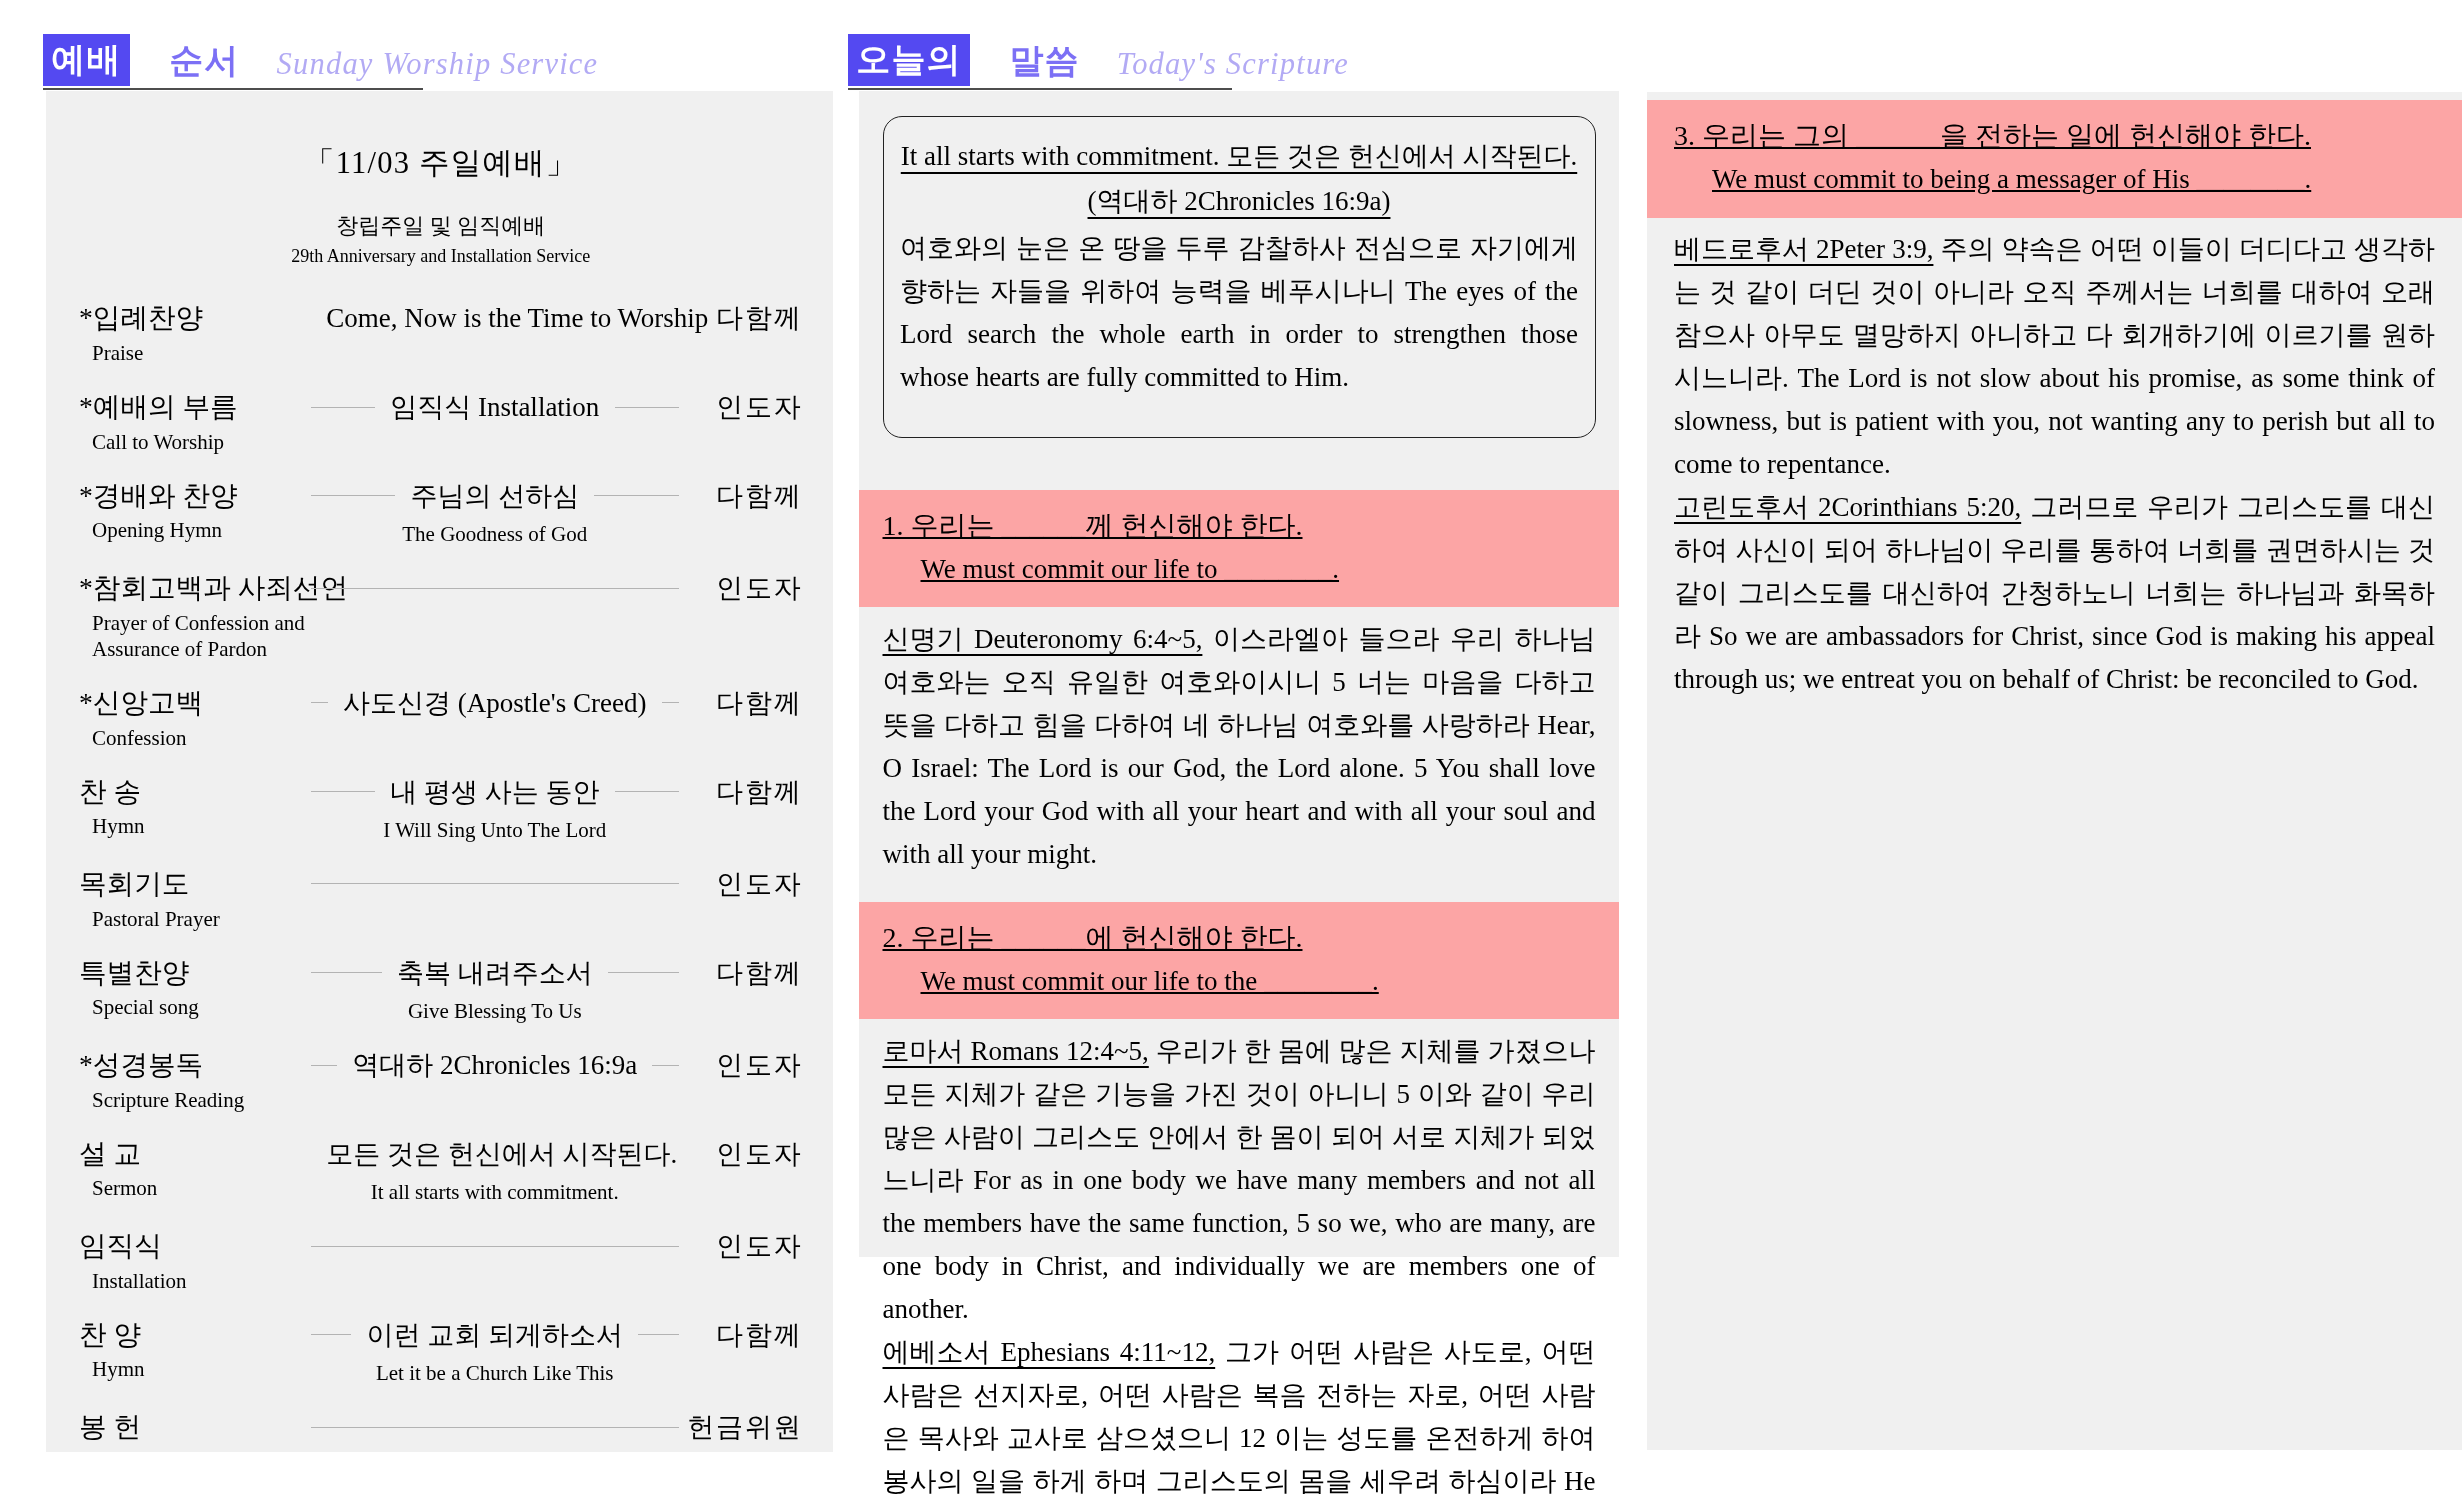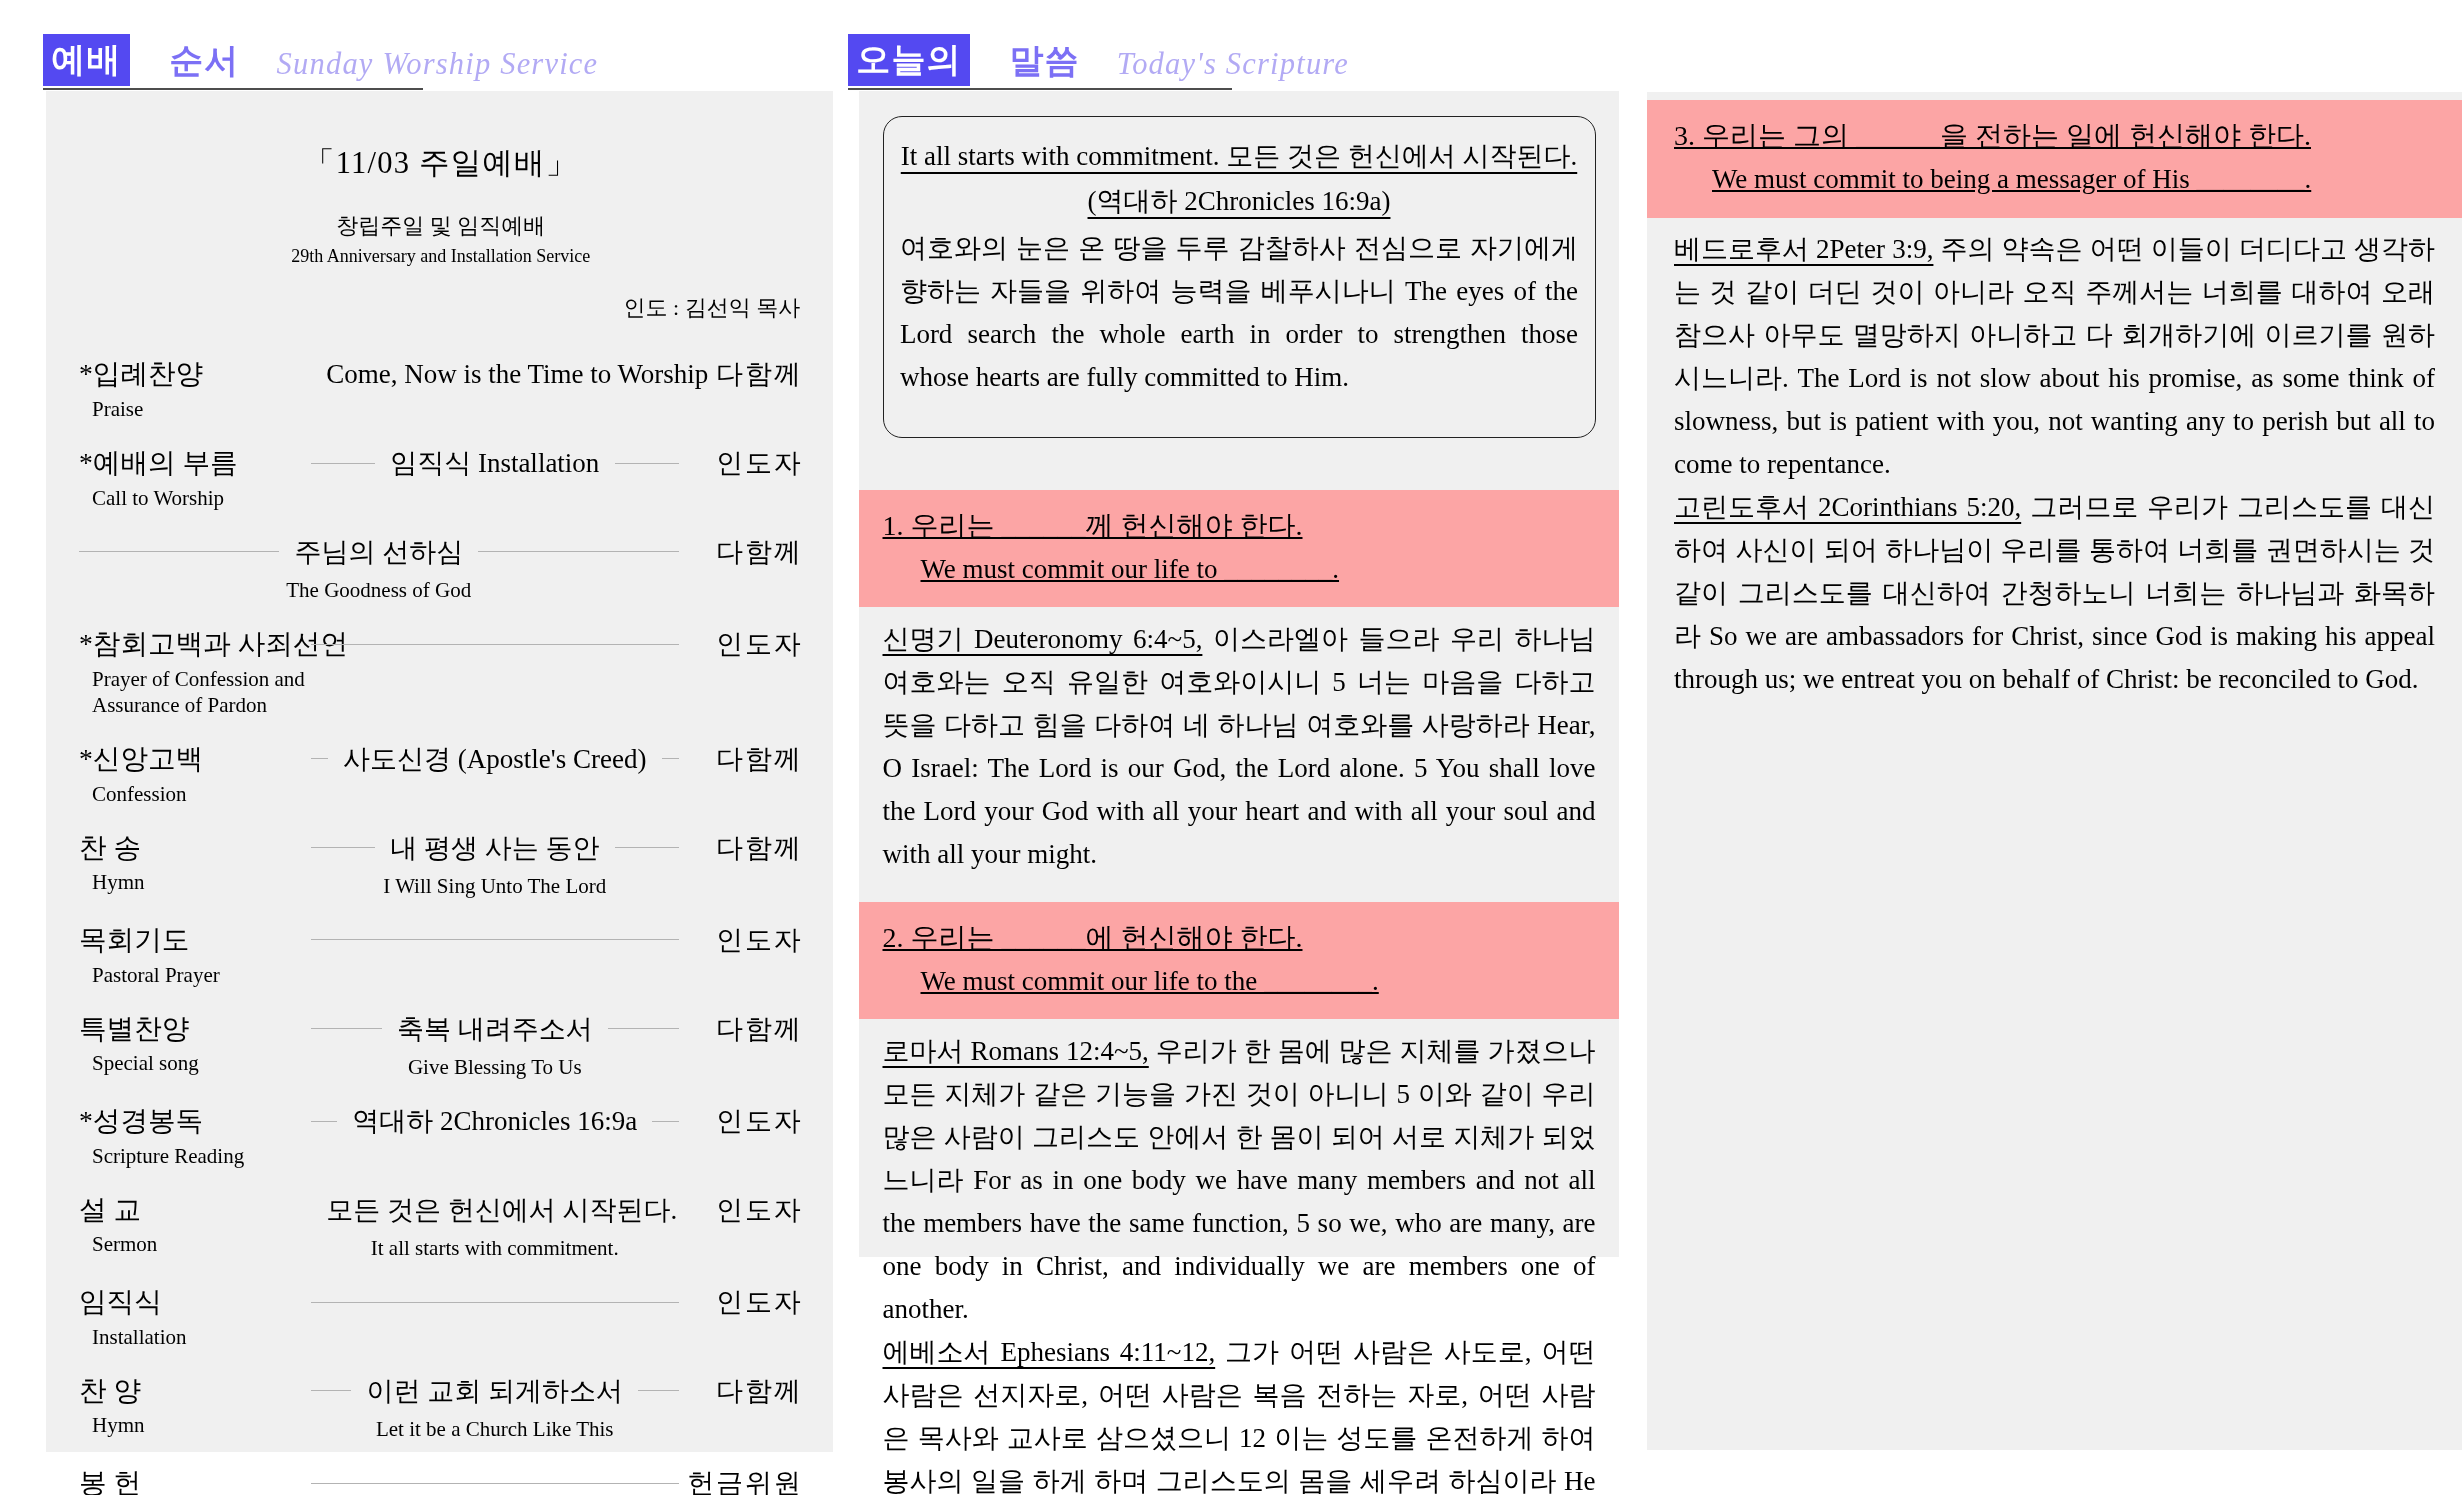--- a/index.html
+++ b/index.html
@@ -98,21 +98,20 @@
   <div class="hdr-underline" style="width:384px;"></div>
   <div class="hdr-box">오늘의</div>
   <div class="hdr-title">말씀</div>
   <div class="hdr-script">Today's Scripture</div>
 </div>
 
 <div class="panel" id="left-panel">
   <div class="order-title">「11/03 주일예배」</div>
   <div class="order-sub-ko">창립주일 및 임직예배</div>
   <div class="order-sub-en">29th Anniversary and Installation Service</div>
-  <div class="leader">인도 : 김선익 목사</div>
   <div id="order-rows">
       <div class="row">
         <div class="row-left">
           <div class="row-ko">*입례찬양</div>
           <div class="row-en">Praise</div>
         </div>
         <div class="row-mid">
           <div class="mid-top">
             <div class="rule"></div>
             <div class="mid-title">Come, Now is the Time to Worship</div>
@@ -129,20 +128,24 @@
         <div class="row-mid">
           <div class="mid-top">
             <div class="rule"></div>
             <div class="mid-title">임직식 Installation</div>
             <div class="rule"></div>
           </div>
         </div>
         <div class="row-role">인도자</div>
       </div>
       <div class="row">
+        <div class="row-left">
+          <div class="row-ko">*경배와 찬양</div>
+          <div class="row-en">Opening Hymn</div>
+        </div>
         <div class="row-mid">
           <div class="mid-top">
             <div class="rule"></div>
             <div class="mid-title">주님의 선하심</div>
             <div class="rule"></div>
           </div>
           <div class="mid-sub">The Goodness of God</div>
         </div>
         <div class="row-role">다함께</div>
       </div>

